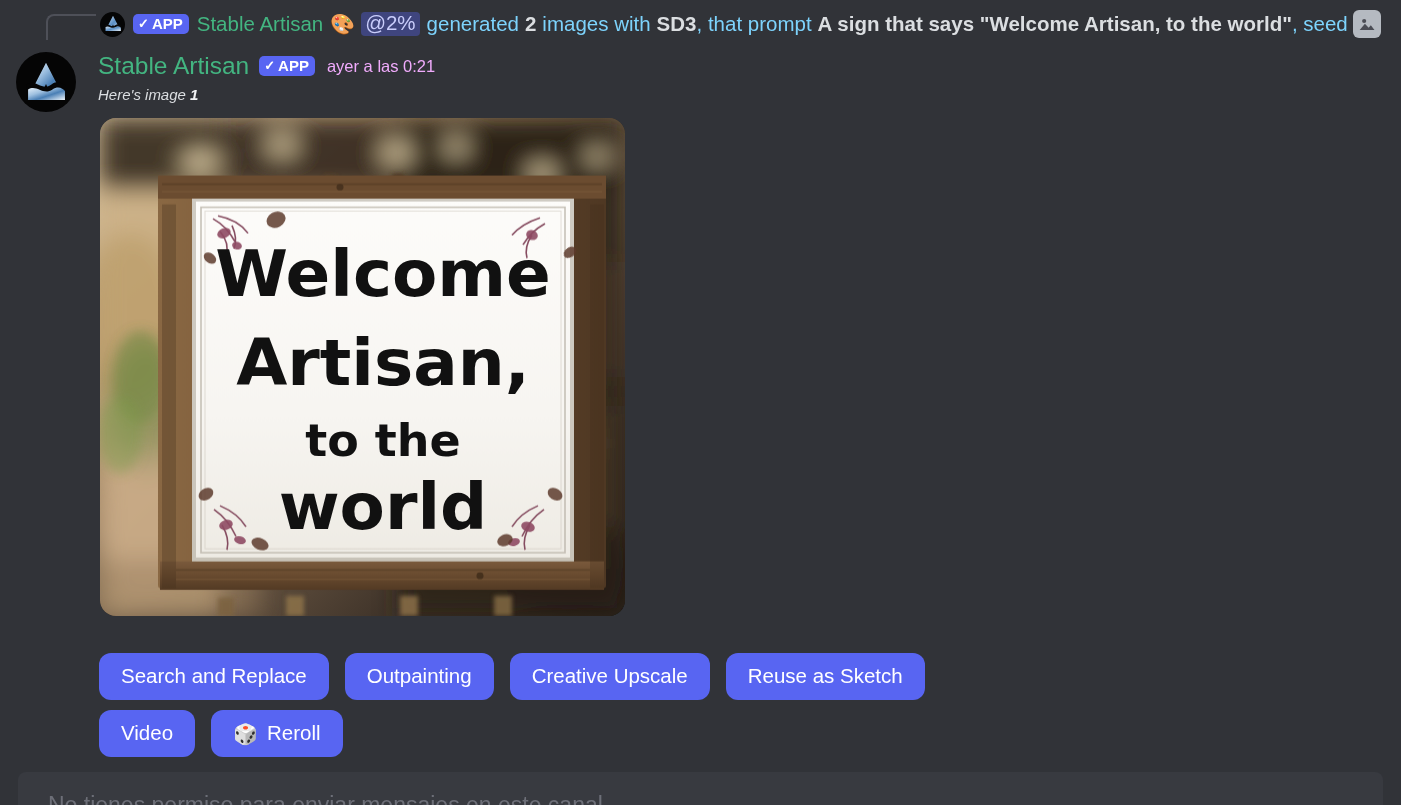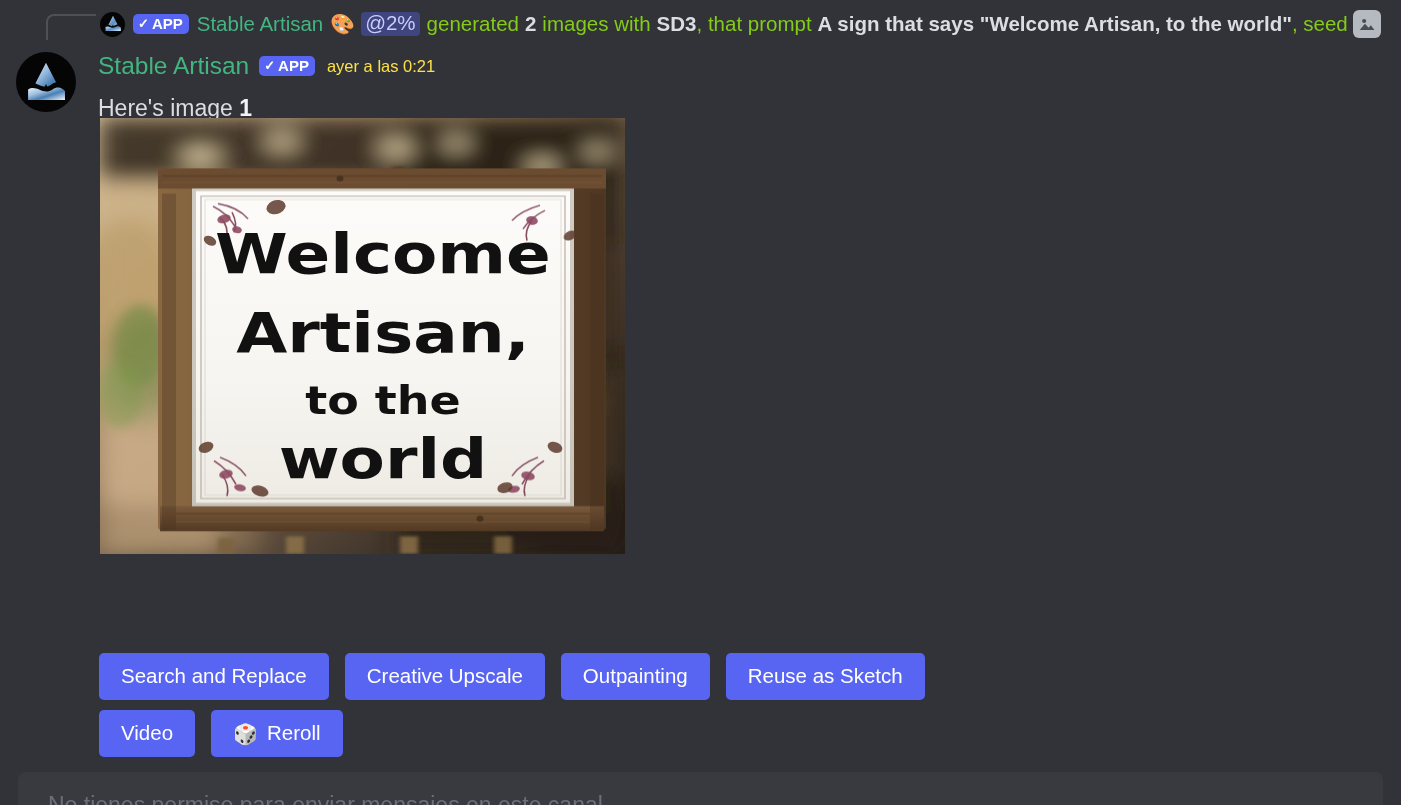--- a/index.html
+++ b/index.html
@@ -78,21 +78,21 @@
   }
   .emoji { font-size: 20px; margin-right: 6px; }
   .mention {
     background: rgba(88,101,242,0.38);
     color: #c9cdfb;
     border-radius: 4px;
     padding: 1px 4px 2px 4px;
     margin-right: 7px;
     font-weight: 400;
   }
-  .rb-text { color: #84cc16; margin-right: 6px; }
+  .rb-text { color: #7dd3fc; margin-right: 6px; }
   .rb-strong { color: #dbdee1; font-weight: bold; margin-right: 6px; }
   .rb-nospace { margin-right: 0; }
   .rb-attach-icon {
     position: absolute;
     right: 20px; top: 50%;
     transform: translateY(-50%);
     width: 28px; height: 28px;
     border-radius: 6px;
     background: #b5bac1;
     display: flex; align-items: center; justify-content: center;
@@ -118,55 +118,56 @@
     gap: 0;
     height: 32px;
   }
   .msg-author {
     color: #43b581;
     font-size: 24.5px;
     font-weight: 400;
     margin-right: 10px;
   }
   .msg-timestamp {
-    color: #fde047;
+    color: #f0abfc;
     font-size: 16.5px;
     margin-left: 4px;
   }
   .msg-body {
     color: #dbdee1;
-    font-size: 23px;
-    margin-top: 12px;
+    font-size: 15px;
+    margin-top: 4px;
     line-height: 1.25;
+    font-style: italic;
   }
   .msg-body b { font-weight: bold; color: #f2f3f5; }
 
   
   .gen-image {
     position: absolute;
     left: 100px; top: 118px;
-    width: 525px; height: 436px;
-    border-radius: 0;
+    width: 525px; height: 498px;
+    border-radius: 16px;
     overflow: hidden;
     background: #1a1512;
   }
   .gi-svg { display: block; width: 100%; height: 100%; }
 
   
   .btn-rows {
     position: absolute;
     left: 99px; top: 653px;
     width: 1280px;
   }
   .btn-row { display: flex; gap: 16px; margin-bottom: 10px; }
   .dbtn {
     background: #5865f2;
     color: #ffffff;
     border: none;
-    border-radius: 5px;
+    border-radius: 12px;
     height: 47px;
     padding: 0 22px;
     font-family: "Liberation Sans", sans-serif;
     font-size: 20.5px;
     line-height: 1;
     display: inline-flex;
     align-items: center;
     justify-content: center;
     gap: 9px;
     cursor: pointer;
@@ -407,22 +408,22 @@
     </g>
 
     <rect x="0" y="0" width="525" height="519" fill="none"></rect>
   </svg>
 </div>
 
 <div class="btn-rows">
 
   <div class="btn-row">
     <button class="dbtn">Search and Replace</button>
+    <button class="dbtn">Outpainting</button>
     <button class="dbtn">Creative Upscale</button>
-    <button class="dbtn">Outpainting</button>
     <button class="dbtn">Reuse as Sketch</button>
   </div>
 
   <div class="btn-row">
     <button class="dbtn">
       <span>Video</span>
     </button>
     <button class="dbtn">
       <span class="bemoji">🎲</span>
       <span>Reroll</span>

